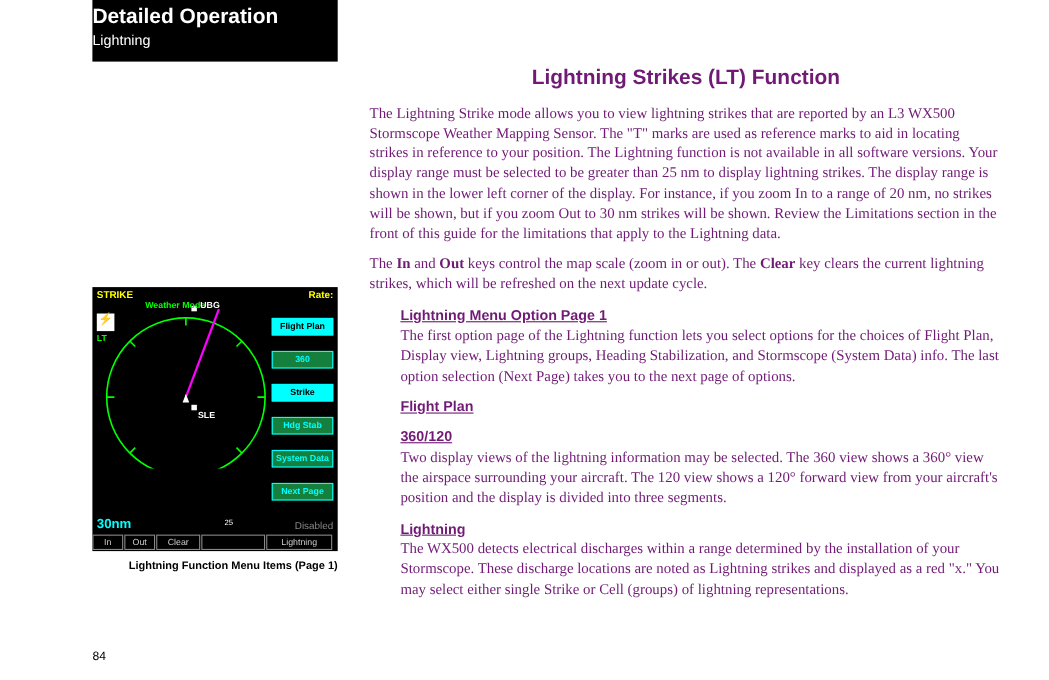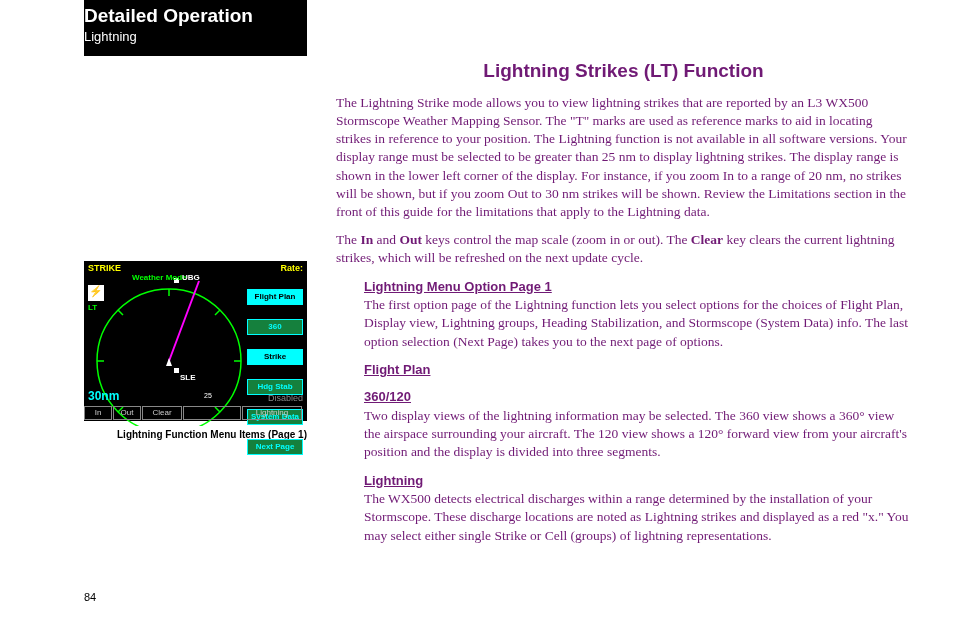--- a/index.html
+++ b/index.html
@@ -32,21 +32,21 @@
     margin-top: 2px;
   }
   .left-col {
     position: absolute;
     left: 84px;
     top: 261px;
     width: 223px;
   }
   .device-screen {
     width: 223px;
-    height: 160px;
+    height: 240px;
     background: #000;
     position: relative;
     font-family: Arial, Helvetica, sans-serif;
   }
   .ds-topleft {
     position: absolute;
     top: 2px; left: 4px;
     color: #ff0; font-size: 9px; font-weight: bold;
   }
   .ds-topright {

